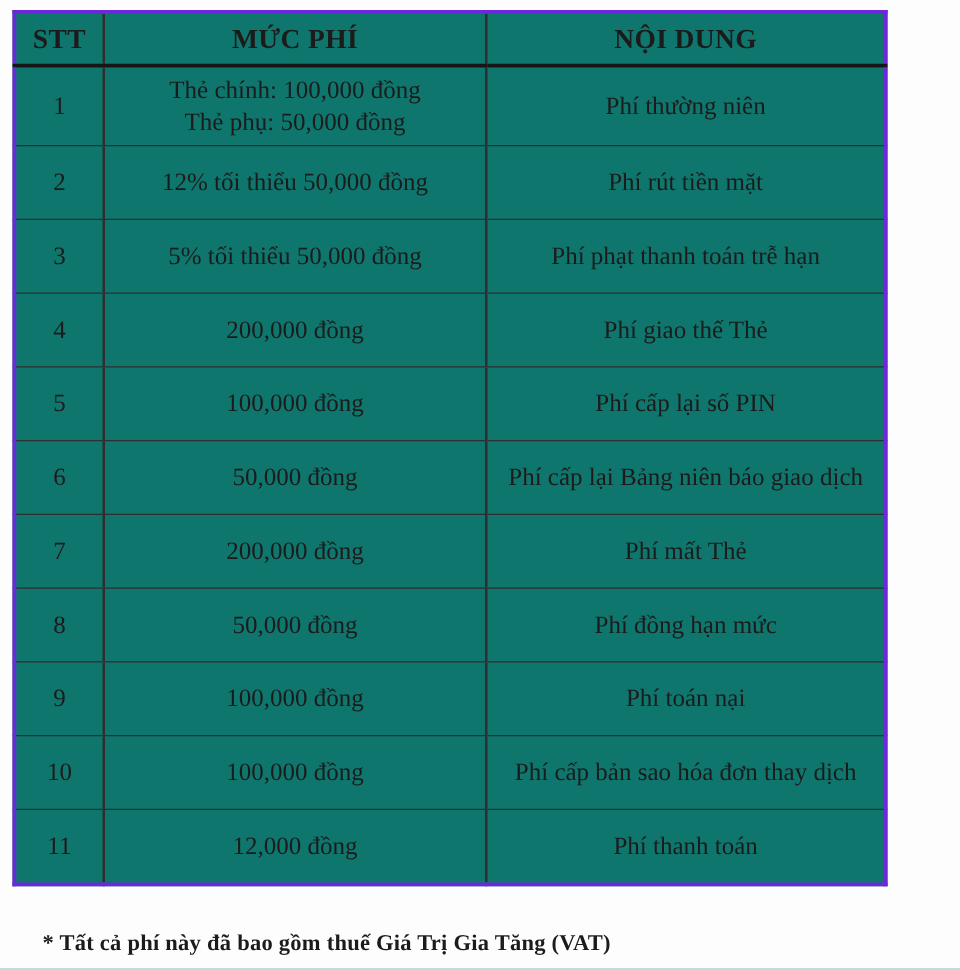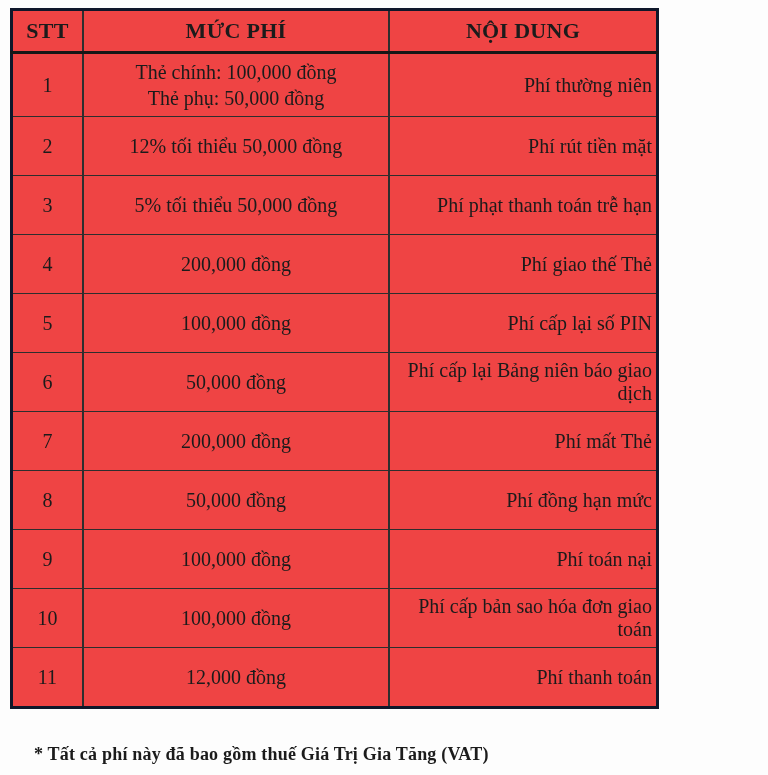--- a/index.html
+++ b/index.html
@@ -15,24 +15,24 @@
     position: relative;
     overflow: hidden;
   }
   .page {
     position: absolute;
     top: 8px;
     left: 10px;
   }
   table.fee-table {
     border-collapse: collapse;
-    width: 649px;
+    width: 700px;
     table-layout: fixed;
-    background: #ef4444;
-    border: 3px solid #0f172a;
+    background: #0f766e;
+    border: 3px solid #6d28d9;
   }
   .fee-table th,
   .fee-table td {
     border: 1px solid #2e2e2e;
     border-left-width: 2px;
     border-right-width: 2px;
     padding: 2px 4px;
     overflow: hidden;
   }
   .fee-table thead th {
@@ -45,21 +45,21 @@
   }
   .fee-table td {
     font-size: 20px;
     height: 54px;
   }
   .fee-table tbody tr:first-child td {
     height: 58px;
   }
   .col-stt  { width: 61px;  text-align: center; }
   .col-fee  { width: 296px; text-align: center; line-height: 1.3; }
-  .col-content { text-align: right; padding-left: 9px; }
+  .col-content { text-align: center; padding-left: 9px; }
   .footnote {
     position: absolute;
     top: 736px;
     left: 24px;
     margin: 0;
     font-size: 18px;
     font-weight: bold;
     white-space: nowrap;
     letter-spacing: 0.2px;
   }
@@ -118,21 +118,21 @@
           <td class="col-content">Phí đồng hạn mức</td>
         </tr>
         <tr>
           <td class="col-stt">9</td>
           <td class="col-fee">100,000 đồng</td>
           <td class="col-content">Phí toán nại</td>
         </tr>
         <tr>
           <td class="col-stt">10</td>
           <td class="col-fee">100,000 đồng</td>
-          <td class="col-content">Phí cấp bản sao hóa đơn giao toán</td>
+          <td class="col-content">Phí cấp bản sao hóa đơn thay dịch</td>
         </tr>
         <tr>
           <td class="col-stt">11</td>
           <td class="col-fee">12,000 đồng</td>
           <td class="col-content">Phí thanh toán</td>
         </tr>
       </tbody>
   </table>
   <p class="footnote">* Tất cả phí này đã bao gồm thuế Giá Trị Gia Tăng (VAT)</p>
 </div>

